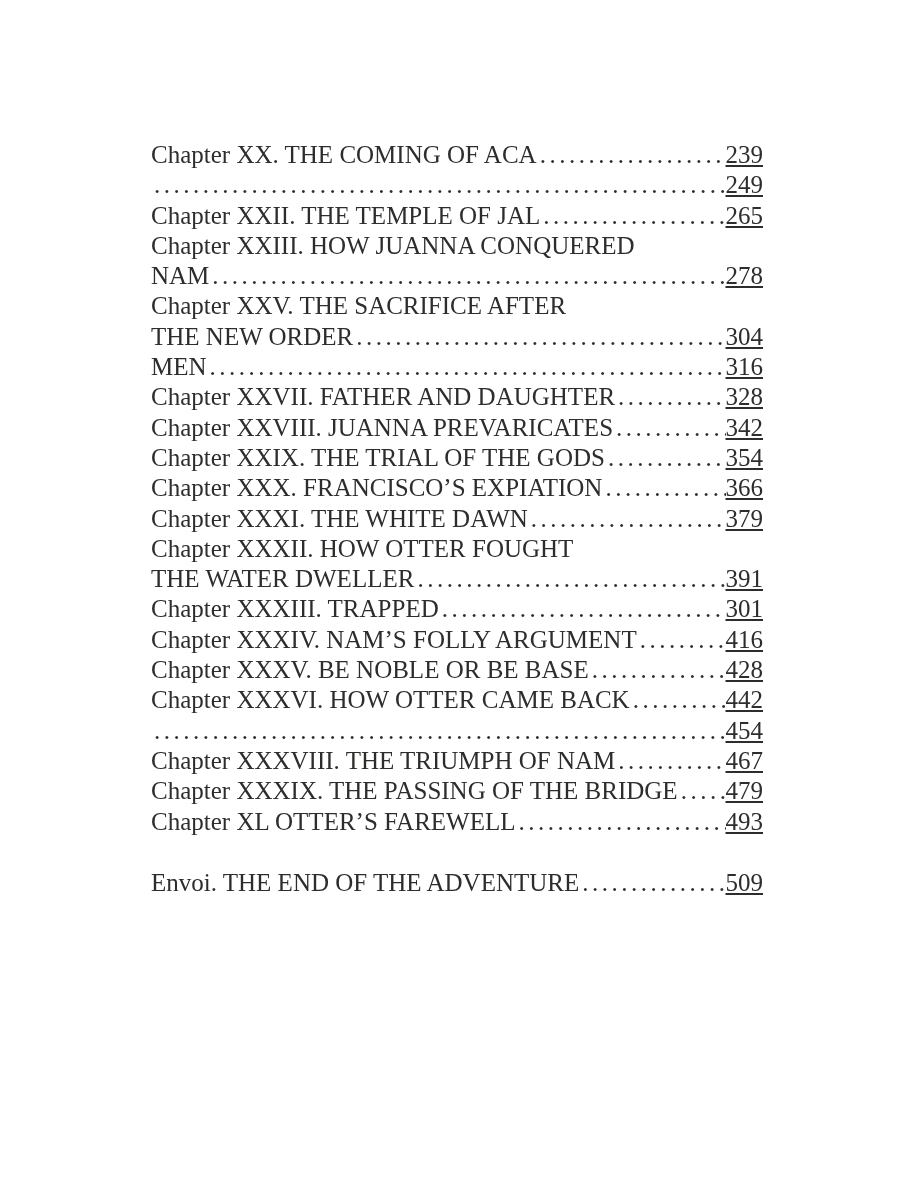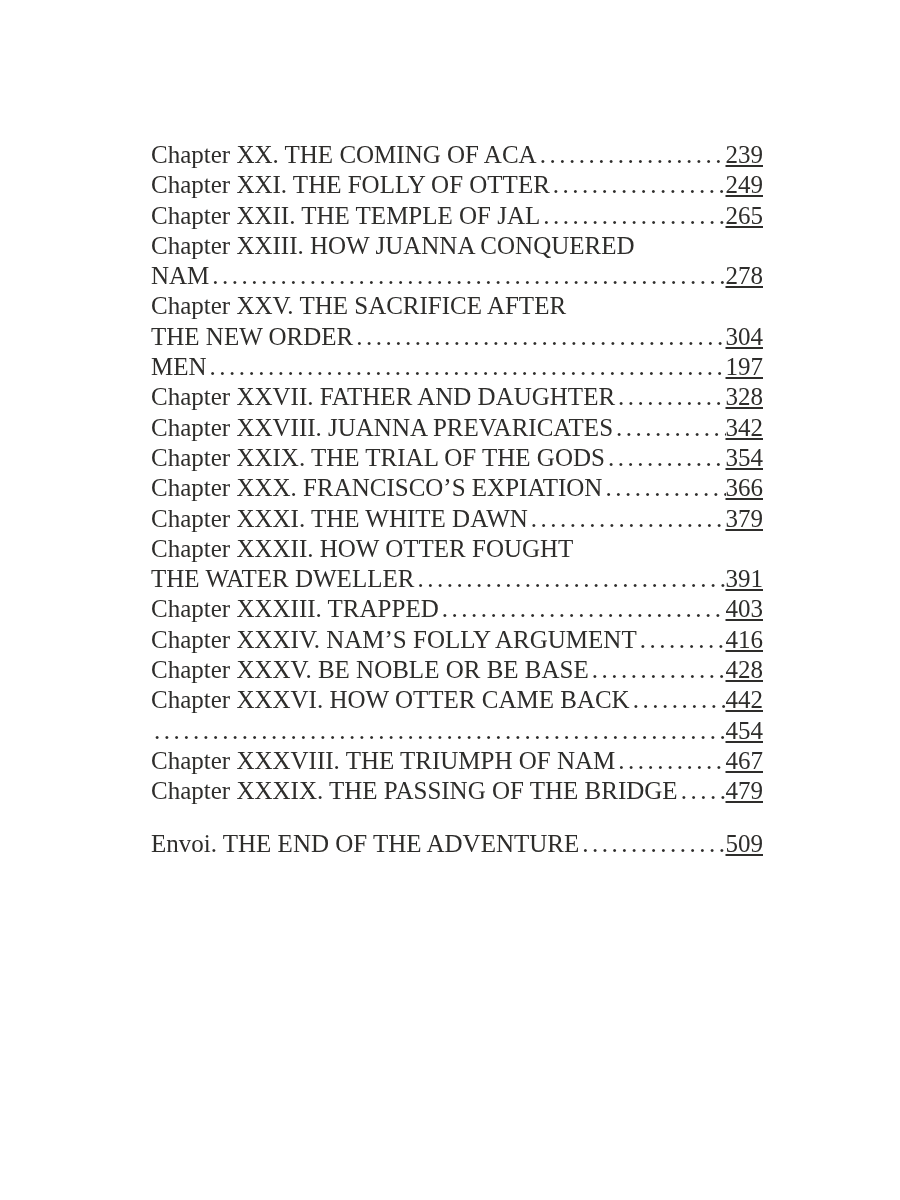--- a/index.html
+++ b/index.html
@@ -23,21 +23,21 @@
   .toc {
     position: absolute;
     left: 151px;
     top: 140px;
     width: 612px;
     font-size: 25px;
     line-height: 30.3px;
   }
   .toc-entry { }
   .toc-entry.gap-before {
-    margin-top: 22px;
+    margin-top: 31px;
   }
   .toc-line {
     display: flex;
     align-items: baseline;
   }
   .toc-title {
     white-space: pre;
     flex: 0 0 auto;
   }
   .dot-leader {
@@ -64,21 +64,20 @@
   <div class="toc">
       <div class="toc-entry">
         <div class="toc-line">
           <span class="toc-title">Chapter XX. THE COMING OF ACA</span>
           <span class="dot-leader"></span>
           <span class="toc-page">239</span>
         </div>
       </div>
       <div class="toc-entry">
         <div class="toc-line">
-          <span class="toc-title">Chapter XXI. THE FOLLY OF OTTER</span>
           <span class="dot-leader"></span>
           <span class="toc-page">249</span>
         </div>
       </div>
       <div class="toc-entry">
         <div class="toc-line">
           <span class="toc-title">Chapter XXII. THE TEMPLE OF JAL</span>
           <span class="dot-leader"></span>
           <span class="toc-page">265</span>
         </div>
@@ -100,21 +99,21 @@
         <div class="toc-line">
           <span class="toc-title">THE NEW ORDER</span>
           <span class="dot-leader"></span>
           <span class="toc-page">304</span>
         </div>
       </div>
       <div class="toc-entry">
         <div class="toc-line">
           <span class="toc-title">MEN</span>
           <span class="dot-leader"></span>
-          <span class="toc-page">197</span>
+          <span class="toc-page">316</span>
         </div>
       </div>
       <div class="toc-entry">
         <div class="toc-line">
           <span class="toc-title">Chapter XXVII. FATHER AND DAUGHTER</span>
           <span class="dot-leader"></span>
           <span class="toc-page">328</span>
         </div>
       </div>
       <div class="toc-entry">
@@ -152,21 +151,21 @@
         <div class="toc-line">
           <span class="toc-title">THE WATER DWELLER</span>
           <span class="dot-leader"></span>
           <span class="toc-page">391</span>
         </div>
       </div>
       <div class="toc-entry">
         <div class="toc-line">
           <span class="toc-title">Chapter XXXIII. TRAPPED</span>
           <span class="dot-leader"></span>
-          <span class="toc-page">403</span>
+          <span class="toc-page">301</span>
         </div>
       </div>
       <div class="toc-entry">
         <div class="toc-line">
           <span class="toc-title">Chapter XXXIV. NAM’S FOLLY ARGUMENT</span>
           <span class="dot-leader"></span>
           <span class="toc-page">416</span>
         </div>
       </div>
       <div class="toc-entry">
@@ -194,20 +193,27 @@
           <span class="toc-title">Chapter XXXVIII. THE TRIUMPH OF NAM</span>
           <span class="dot-leader"></span>
           <span class="toc-page">467</span>
         </div>
       </div>
       <div class="toc-entry">
         <div class="toc-line">
           <span class="toc-title">Chapter XXXIX. THE PASSING OF THE BRIDGE</span>
           <span class="dot-leader"></span>
           <span class="toc-page">479</span>
+        </div>
+      </div>
+      <div class="toc-entry">
+        <div class="toc-line">
+          <span class="toc-title">Chapter XL OTTER’S FAREWELL</span>
+          <span class="dot-leader"></span>
+          <span class="toc-page">493</span>
         </div>
       </div>
       <div class="toc-entry gap-before">
         <div class="toc-line">
           <span class="toc-title">Envoi. THE END OF THE ADVENTURE</span>
           <span class="dot-leader"></span>
           <span class="toc-page">509</span>
         </div>
       </div>
     </div>

